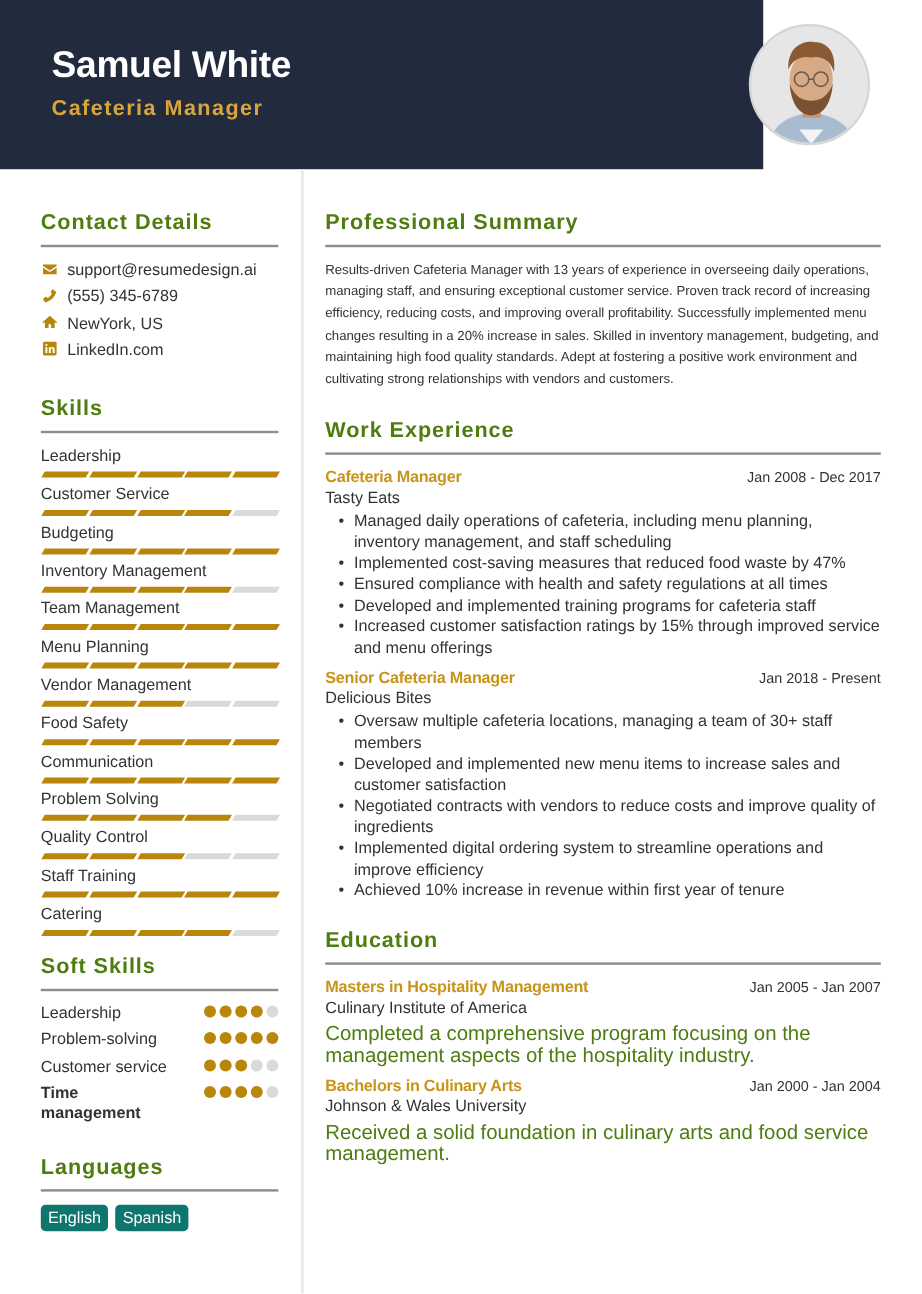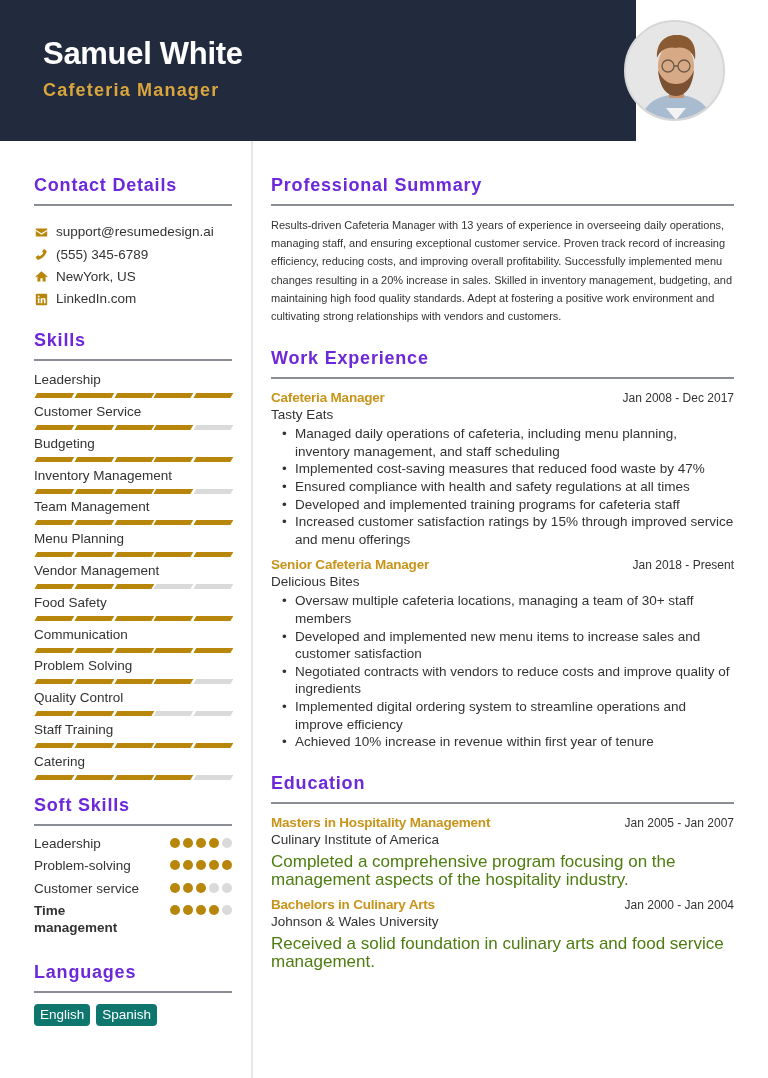--- a/index.html
+++ b/index.html
@@ -9,24 +9,24 @@
   .header { position: absolute; left: 0; top: 0; width: 636px; height: 141px; background: #222b3e; }
   .name { position: absolute; left: 43px; top: 36px; font-size: 31px; font-weight: 700; color: #ffffff; letter-spacing: -0.3px; }
   .title { position: absolute; left: 43px; top: 80px; font-size: 18px; font-weight: 700; color: #d9a53c; letter-spacing: 1.2px; }
   .avatar { position: absolute; left: 624px; top: 20px; width: 101px; height: 101px; border-radius: 50%; background: #e4e4e4; overflow: hidden; border: 2px solid #d6d6d6; }
 
   .divider-v { position: absolute; left: 251px; top: 141px; width: 2px; height: 937px; background: #e6e6e6; }
 
   .left { position: absolute; left: 34px; top: 141px; width: 198px; }
   .right { position: absolute; left: 271px; top: 141px; width: 463px; }
 
-  .sec-title { font-size: 18px; font-weight: 700; color: #6d28d9; letter-spacing: 0.8px; padding-bottom: 8px; border-bottom: 2px solid #8a8d93; }
+  .sec-title { font-size: 18px; font-weight: 700; color: #4d7c0f; letter-spacing: 0.8px; padding-bottom: 8px; border-bottom: 2px solid #8a8d93; }
 
   .contact-list { list-style: none; margin-top: 11px; }
-  .contact-list li { display: flex; align-items: flex-end; height: 22.3px; font-size: 13.5px; color: #333; }
+  .contact-list li { display: flex; align-items: flex-start; height: 22.3px; font-size: 13.5px; color: #333; }
   .c-icon { width: 14px; height: 14px; margin-right: 8px; display: inline-flex; align-items: center; justify-content: center; }
   .c-icon svg { width: 13px; height: 13px; fill: #b8860b; }
 
   .skills { margin-top: 10px; }
   .skill { height: 31.8px; }
   .skill-name { font-size: 13.5px; color: #333; line-height: 18px; }
   .bar { display: flex; gap: 3px; margin-top: 4px; padding-left: 2px; }
   .seg { width: 37px; height: 4.5px; transform: skewX(-30deg); background: #dadada; }
   .seg.on { background: #b8860b; }
 

